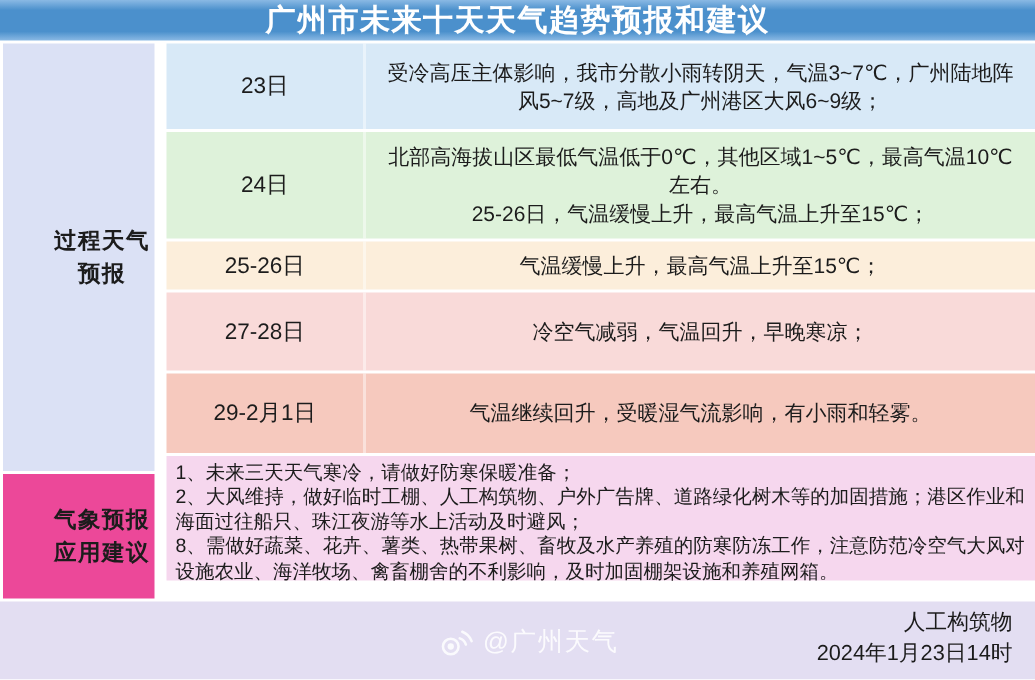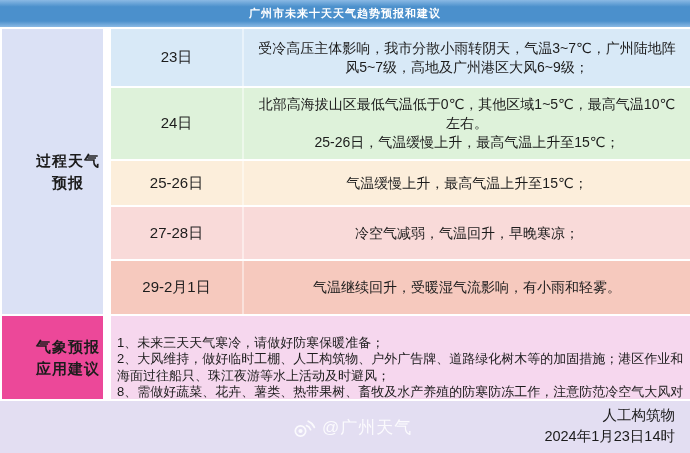--- a/index.html
+++ b/index.html
@@ -10,56 +10,56 @@
     color: #1c1c1c;
     position: relative;
     overflow: hidden;
   }
   .page { position: relative; width: 690px; height: 453px; background: #fff; }
 
   
   .title-bar {
     position: absolute; top: 0; left: 0; width: 690px; height: 27px;
     background: linear-gradient(#8ab9e4 0%, #4b90cc 25%, #4b90cc 78%, #8ab9e4 100%);
-    color: #ffffff; font-size: 11px; font-weight: bold;
+    color: #ffffff; font-size: 20px; font-weight: bold;
     display: flex; align-items: center; justify-content: center;
     letter-spacing: 1px;
   }
 
   
   .table { position: absolute; top: 29px; left: 2px; width: 688px; display: flex; }
   .left-col { width: 101px; margin-right: 8px; display: flex; flex-direction: column; }
   .left-cell {
     display: flex; align-items: center; justify-content: center;
     font-size: 15px; font-weight: bold; text-align: center;
     line-height: 22px; letter-spacing: 1px; padding-left: 31px;
   }
   .cell-process { height: 285px; margin-bottom: 2px; }
   .cell-advice { height: 83px; flex-direction: column; }
 
   .right-col { flex: 1; display: flex; flex-direction: column; }
   .row { display: flex; align-items: stretch; margin-bottom: 2px; }
-  .r1 { height: 57px; } .r2 { height: 71px; } .r3 { height: 44px; }
+  .r1 { height: 57px; } .r2 { height: 71px; } .r3 { height: 32px; }
   .r4 { height: 52px; } .r5 { height: 53px; }
   .date-cell {
     width: 133px; flex: 0 0 133px;
     display: flex; align-items: center; justify-content: center;
     font-size: 15px;
     border-right: 2px solid rgba(255,255,255,0.45);
   }
   .content-cell {
     flex: 1; display: flex; align-items: center; justify-content: center;
     text-align: center; font-size: 14px; line-height: 19px;
     padding: 2px 8px; white-space: pre-line;
   }
 
   .advice-row { height: 83px; margin-bottom: 0; }
   .advice-content {
     width: 100%; font-size: 13px; line-height: 16.4px;
-    padding: 19px 4px 0 6px; text-align: left;
+    padding: 3px 4px 0 6px; text-align: left;
   }
 
   
   .footer {
     position: absolute; top: 401px; left: 0; width: 690px; height: 52px;
     background: #e3def2;
   }
   .watermark {
     position: absolute; left: 292px; top: 15px;
     display: flex; align-items: center; gap: 6px;

